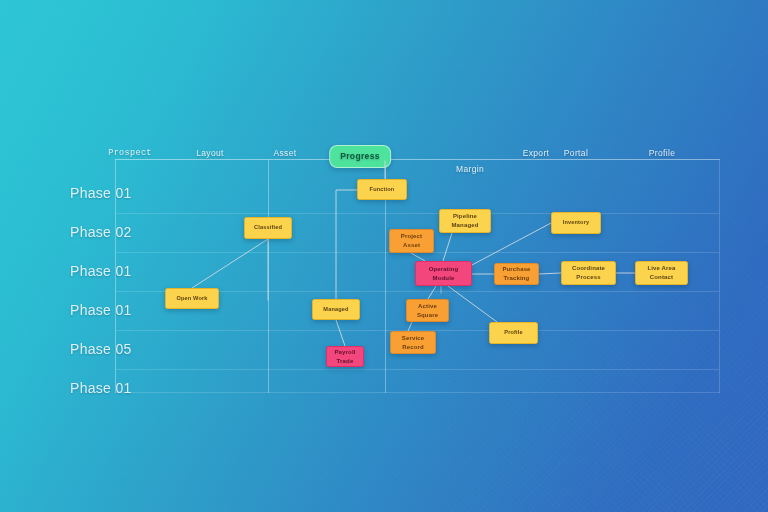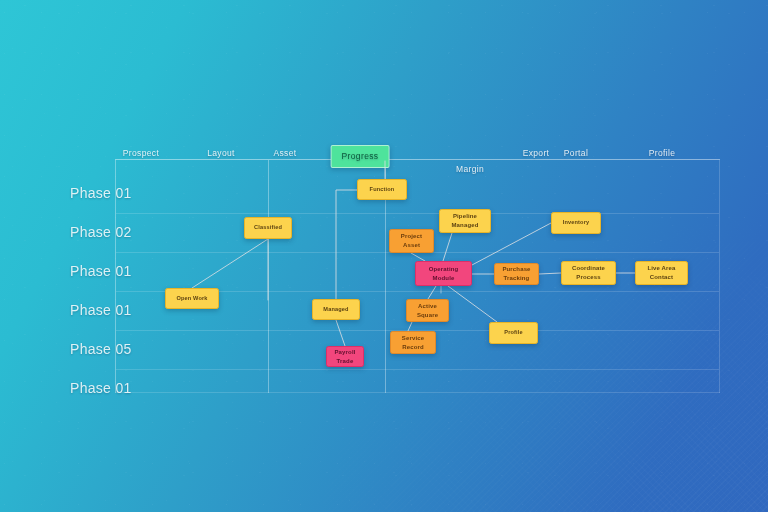--- a/index.html
+++ b/index.html
@@ -50,23 +50,24 @@
     font-size:8.5px; letter-spacing:.35px;
     color:rgba(255,255,255,.86);
     white-space:nowrap;
     text-shadow:0 1px 2px rgba(0,40,70,.30);
     filter:blur(.45px);
   }
   .col-head.active {
     top:145px; padding:5px 10px 6px;
     background:#4ee39c; color:#0d5a3c;
     border:1px solid rgba(255,255,255,.55);
-    border-radius:2px;
+    border-radius:8px;
     box-shadow:0 2px 5px rgba(0,30,60,.22);
     filter:blur(.35px);
+    font-weight:bold;
   }
   .row-label {
     position:absolute; left:70px;
     font-size:14px; letter-spacing:.3px;
     color:rgba(255,255,255,.84);
     white-space:nowrap;
     text-shadow:0 1px 2px rgba(0,40,70,.28);
     filter:blur(.45px);
     transform:translateY(-50%);
   }
@@ -109,22 +110,22 @@
   <div class="rule-v" style="left:385px; top:160px; height:233px;"></div>
   <div class="rule-v faint" style="left:719px; top:160px; height:233px;"></div>
 
   <div class="rule-h faint" style="left:116px; top:213px; width:603px;"></div>
   <div class="rule-h faint" style="left:116px; top:252px; width:603px;"></div>
   <div class="rule-h faint" style="left:116px; top:291px; width:603px;"></div>
   <div class="rule-h faint" style="left:116px; top:330px; width:603px;"></div>
   <div class="rule-h faint" style="left:116px; top:369px; width:603px;"></div>
 
   <div id="col-heads">
-      <div class="col-head" style="left: 141px; transform: translateX(-50%);">Prospect</div>
-      <div class="col-head" style="left: 221px; transform: translateX(-50%);">Layout</div>
+      <div class="col-head" style="left: 130px; transform: translateX(-50%); font-family: Liberation Mono, monospace;">Prospect</div>
+      <div class="col-head" style="left: 210px; transform: translateX(-50%);">Layout</div>
       <div class="col-head" style="left: 285px; transform: translateX(-50%);">Asset</div>
       <div class="col-head active" style="left: 360px; transform: translateX(-50%);">Progress</div>
       <div class="col-head" style="left: 470px; transform: translateX(-50%); margin-top: 16px;">Margin</div>
       <div class="col-head" style="left: 536px; transform: translateX(-50%);">Export</div>
       <div class="col-head" style="left: 576px; transform: translateX(-50%);">Portal</div>
       <div class="col-head" style="left: 662px; transform: translateX(-50%);">Profile</div>
     </div>
 
   <div id="row-labels">
       <div class="row-label" style="top: 193px;">Phase 01</div>

